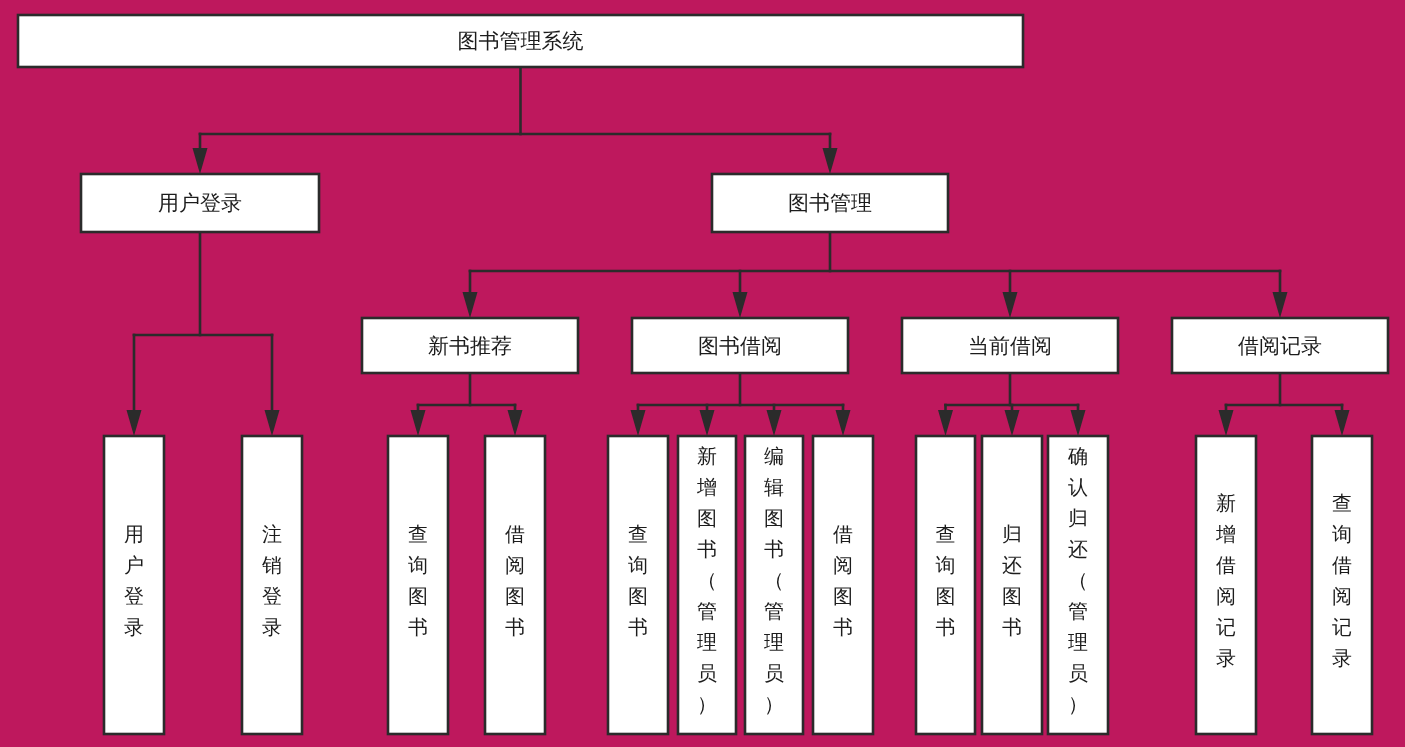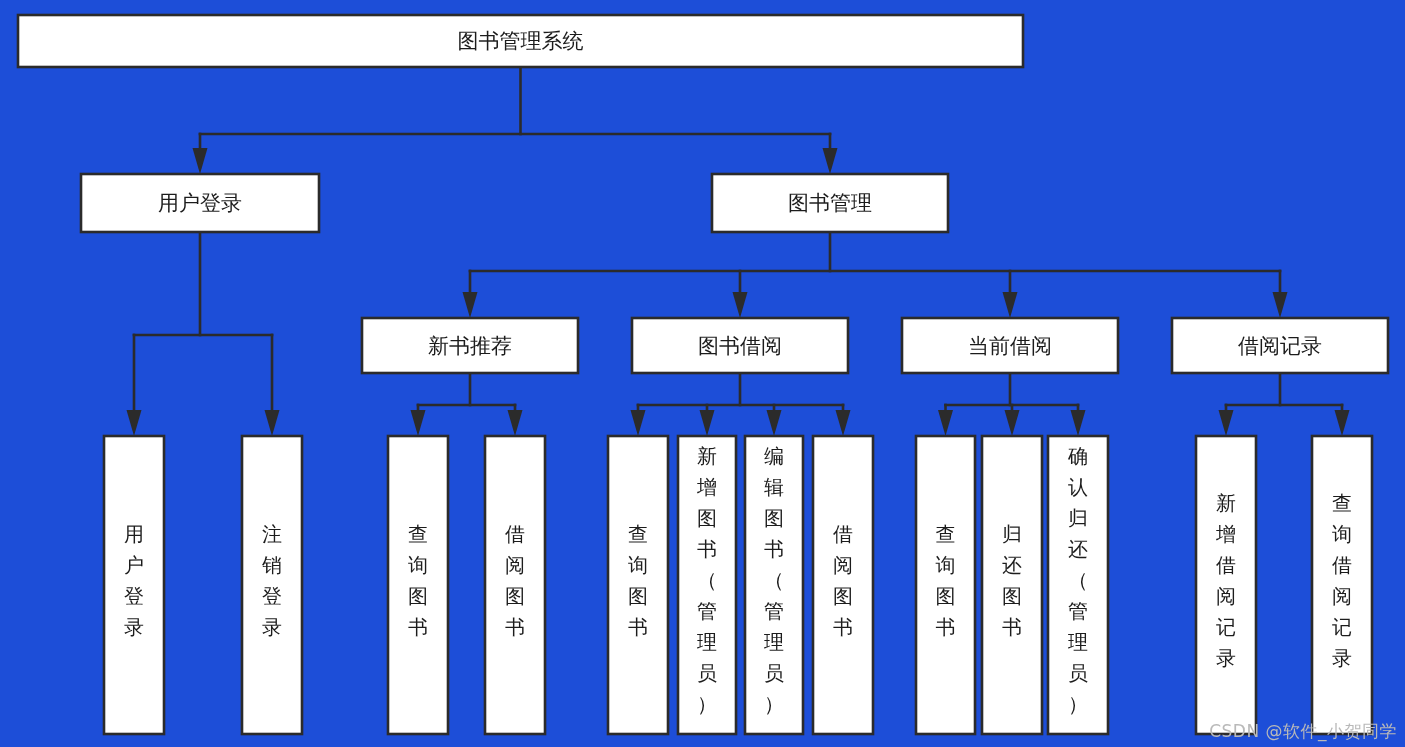--- a/index.html
+++ b/index.html
@@ -10,21 +10,21 @@
   body {
     width: 1405px;
     height: 747px;
     font-family: "DejaVu Sans", "Liberation Sans", sans-serif;
     overflow: hidden;
   }
   #diagram-root {
     position: relative;
     width: 1405px;
     height: 747px;
-    background: #1d4ed8;
+    background: #be185d;
   }
   svg#flow-svg {
     position: absolute;
     left: 0;
     top: 0;
     width: 1405px;
     height: 747px;
     display: block;
   }
   .node-box {
@@ -215,14 +215,13 @@
         <g>
           <rect x="1196" y="436" width="60" height="298" class="node-box"></rect>
           <text x="1226" y="509.5" class="node-label-vertical"><tspan x="1226" dy="0">新</tspan><tspan x="1226" dy="31">增</tspan><tspan x="1226" dy="31">借</tspan><tspan x="1226" dy="31">阅</tspan><tspan x="1226" dy="31">记</tspan><tspan x="1226" dy="31">录</tspan></text>
         </g>
         <g>
           <rect x="1312" y="436" width="60" height="298" class="node-box"></rect>
           <text x="1342" y="509.5" class="node-label-vertical"><tspan x="1342" dy="0">查</tspan><tspan x="1342" dy="31">询</tspan><tspan x="1342" dy="31">借</tspan><tspan x="1342" dy="31">阅</tspan><tspan x="1342" dy="31">记</tspan><tspan x="1342" dy="31">录</tspan></text>
         </g>
       </g>
   </svg>
-  <div class="watermark">CSDN @软件_小贺同学</div>
 </div>
 
 </body></html>

